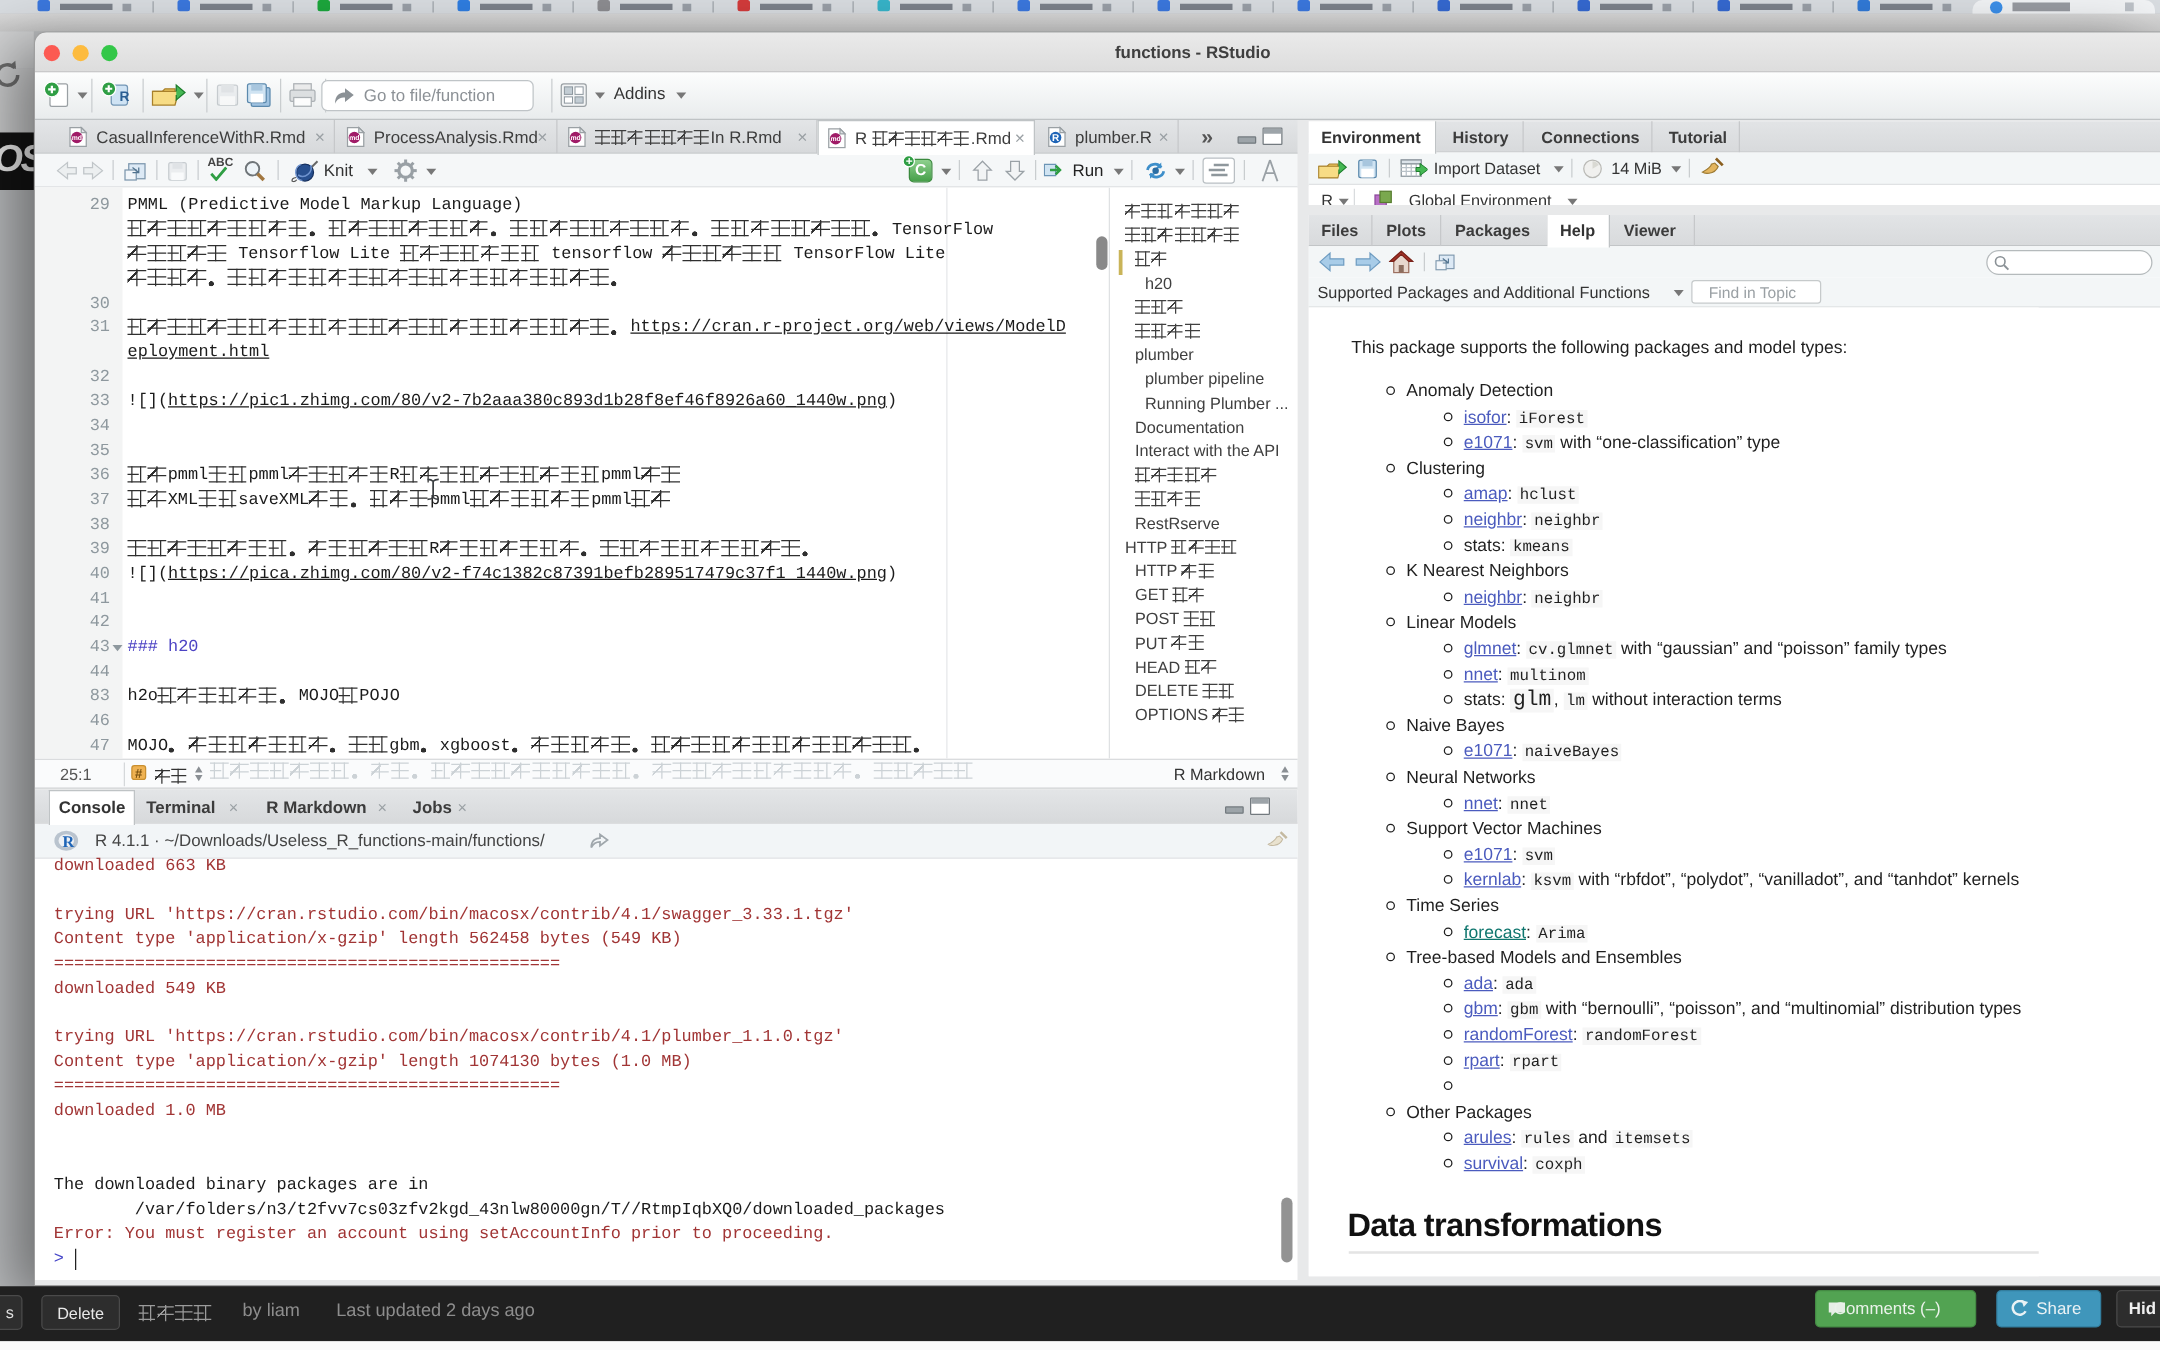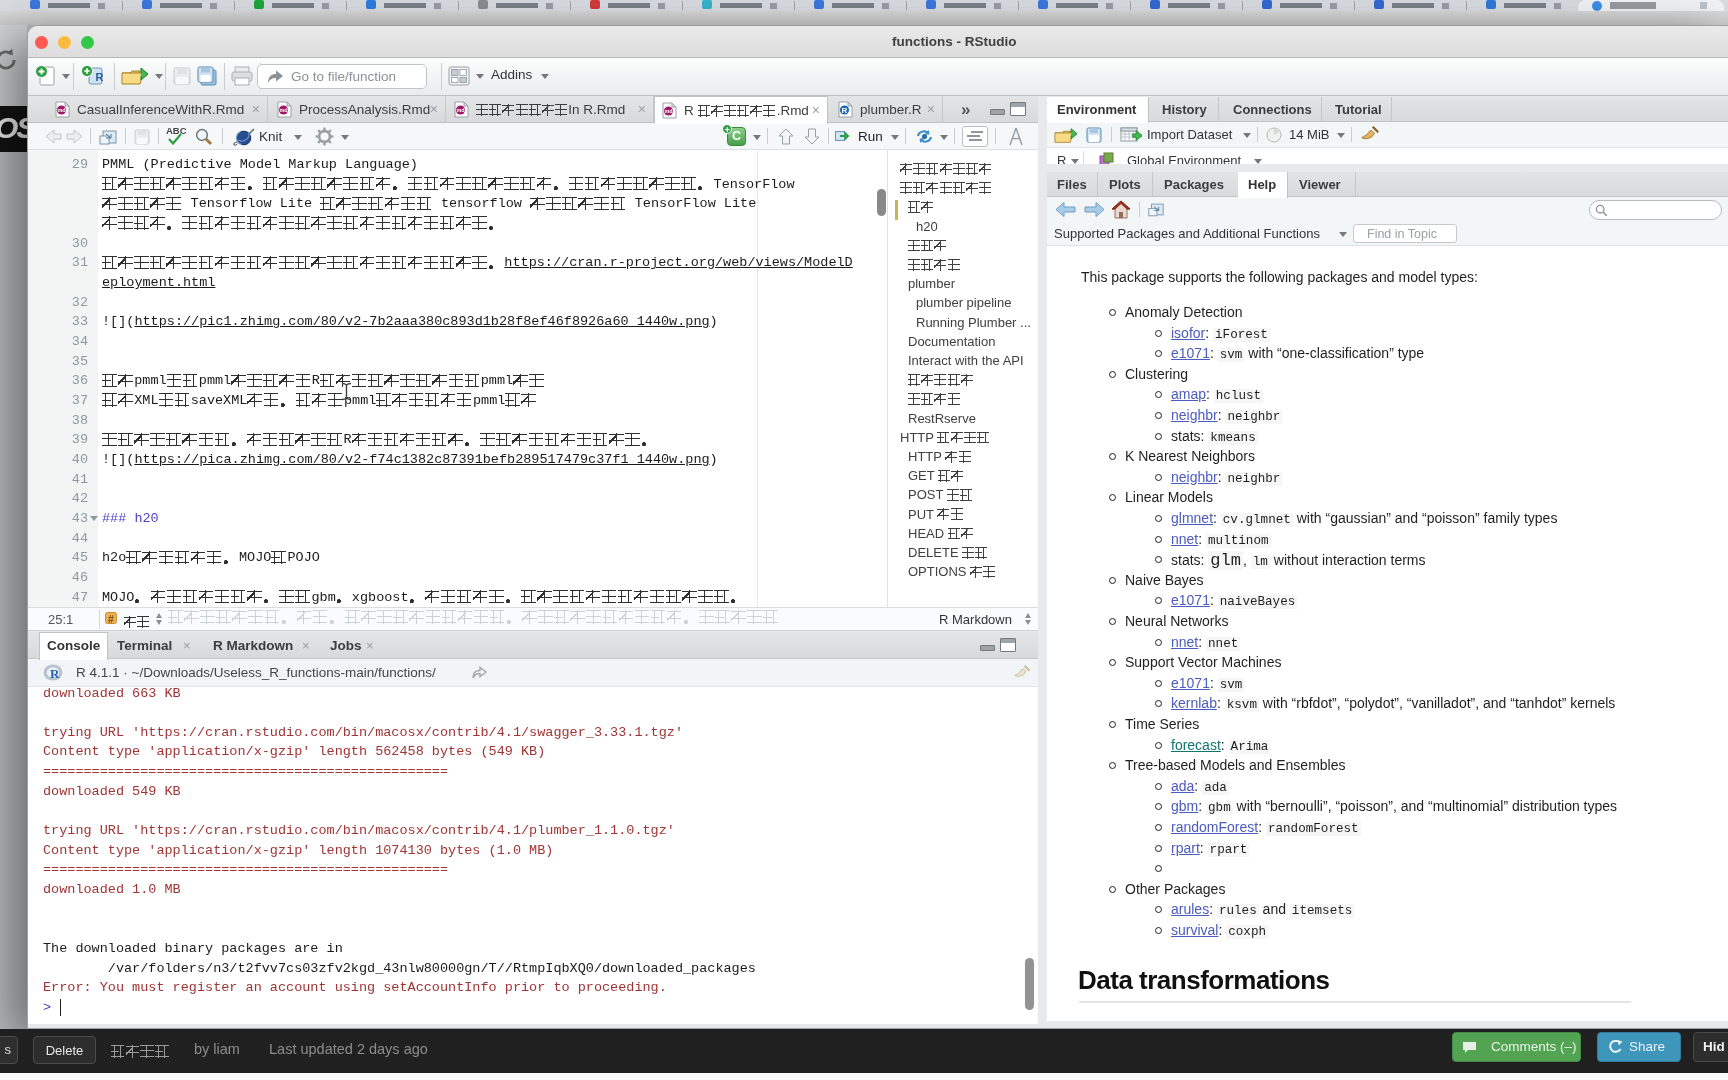--- a/index.html
+++ b/index.html
@@ -328,21 +328,21 @@
         <div>35</div>
         <div>36</div>
         <div>37</div>
         <div>38</div>
         <div>39</div>
         <div>40</div>
         <div>41</div>
         <div>42</div>
         <div>43</div>
         <div>44</div>
-        <div>45</div>
+        <div>83</div>
         <div>46</div>
         <div>47</div>
       </div>
       <div class="abs mono E" style="left:74px;top:-14.5px;font-size:13.5px;line-height:19.65px;color:#1b1b1b;--k:#2f2f2f;white-space:nowrap;">
         <div>&nbsp;</div>
         <div>PMML (Predictive Model Markup Language)</div>
         <div><i class="c d"></i><i class="c e"></i><i class="c"></i><i class="c d"></i><i class="c e"></i><i class="c"></i><i class="c d"></i><i class="c e"></i><i class="c"></i><i class="p"></i><i class="c d"></i><i class="c e"></i><i class="c"></i><i class="c d"></i><i class="c e"></i><i class="c"></i><i class="c d"></i><i class="c e"></i><i class="p"></i><i class="c"></i><i class="c d"></i><i class="c e"></i><i class="c"></i><i class="c d"></i><i class="c e"></i><i class="c"></i><i class="c d"></i><i class="c e"></i><i class="p"></i><i class="c"></i><i class="c d"></i><i class="c e"></i><i class="c"></i><i class="c d"></i><i class="c e"></i><i class="c"></i><i class="c d"></i><i class="p"></i>TensorFlow</div>
         <div><i class="c e"></i><i class="c"></i><i class="c d"></i><i class="c e"></i><i class="c"></i> Tensorflow Lite <i class="c d"></i><i class="c e"></i><i class="c"></i><i class="c d"></i><i class="c e"></i><i class="c"></i><i class="c d"></i> tensorflow <i class="c e"></i><i class="c"></i><i class="c d"></i><i class="c e"></i><i class="c"></i><i class="c d"></i> TensorFlow Lite</div>
         <div><i class="c e"></i><i class="c"></i><i class="c d"></i><i class="c e"></i><i class="p"></i><i class="c"></i><i class="c d"></i><i class="c e"></i><i class="c"></i><i class="c d"></i><i class="c e"></i><i class="c"></i><i class="c d"></i><i class="c e"></i><i class="c"></i><i class="c d"></i><i class="c e"></i><i class="c"></i><i class="c d"></i><i class="c e"></i><i class="c"></i><i class="c d"></i><i class="c e"></i><i class="c"></i><i class="p"></i></div>
         <div>&nbsp;</div>
@@ -616,21 +616,21 @@
 <div class="abs" style="left:0;top:1029px;width:1728px;height:44px;background:#202020;">
  <div class="abs" style="left:-20px;top:7px;width:38px;height:28px;background:#2e2e2e;border:1px solid #4a4a4a;border-radius:4px;color:#ddd;font-size:13px;text-align:right;padding:5px 6px 0 0;">s</div>
  <div class="abs" style="left:33px;top:7px;width:63px;height:28px;background:#2d2d2d;border:1px solid #4a4a4a;border-radius:4px;color:#e8e8e8;font-size:13px;text-align:center;padding-top:5.5px;">Delete</div>
  <div class="abs B" style="left:111px;top:13px;--k:#9b9b9b;"><i class="c d"></i><i class="c e"></i><i class="c"></i><i class="c d"></i></div>
  <div class="abs" style="left:194px;top:12px;font-size:14.5px;color:#8d8d8d;">by liam</div>
  <div class="abs" style="left:269px;top:12px;font-size:14.5px;color:#8d8d8d;">Last updated 2 days ago</div>
  <div class="abs" style="left:1452px;top:3px;width:129px;height:30px;background:#52a352;border:1px solid #448a44;border-radius:4px;">
    <svg class="abs" style="left:9px;top:8px" width="15" height="13" viewBox="0 0 15 13">
         <path d="M1 1 h13 v8 h-8 l-3 3 v-3 h-2z" fill="#e6efe6"></path>
       </svg>
-   <div class="abs" style="left:38px;top:6px;font-size:13.5px;color:#eaf2ea;">Comments (–)</div>
+   <div class="abs" style="left:14px;top:6px;font-size:13.5px;color:#eaf2ea;">Comments (–)</div>
  </div>
  <div class="abs" style="left:1597px;top:3px;width:84px;height:30px;background:#3f96bb;border:1px solid #337e9e;border-radius:4px;">
    <svg class="abs" style="left:10px;top:7px" width="15" height="15" viewBox="0 0 15 15">
         <path d="M12.5 9 a5.5 5.5 0 1 1-2-7.5" fill="none" stroke="#eaf2f5" stroke-width="2"></path>
         <path d="M9 0 L14.5 1.5 L11 5.5z" fill="#eaf2f5"></path>
       </svg>
    <div class="abs" style="left:31px;top:6px;font-size:13.5px;color:#eaf2f5;">Share</div>
  </div>
  <div class="abs" style="left:1693px;top:3px;width:60px;height:30px;background:#2d2d2d;border:1px solid #4a4a4a;border-radius:4px;color:#f0f0f0;font-size:13.5px;font-weight:bold;padding:6px 0 0 9px;">Hid</div>
 </div>

